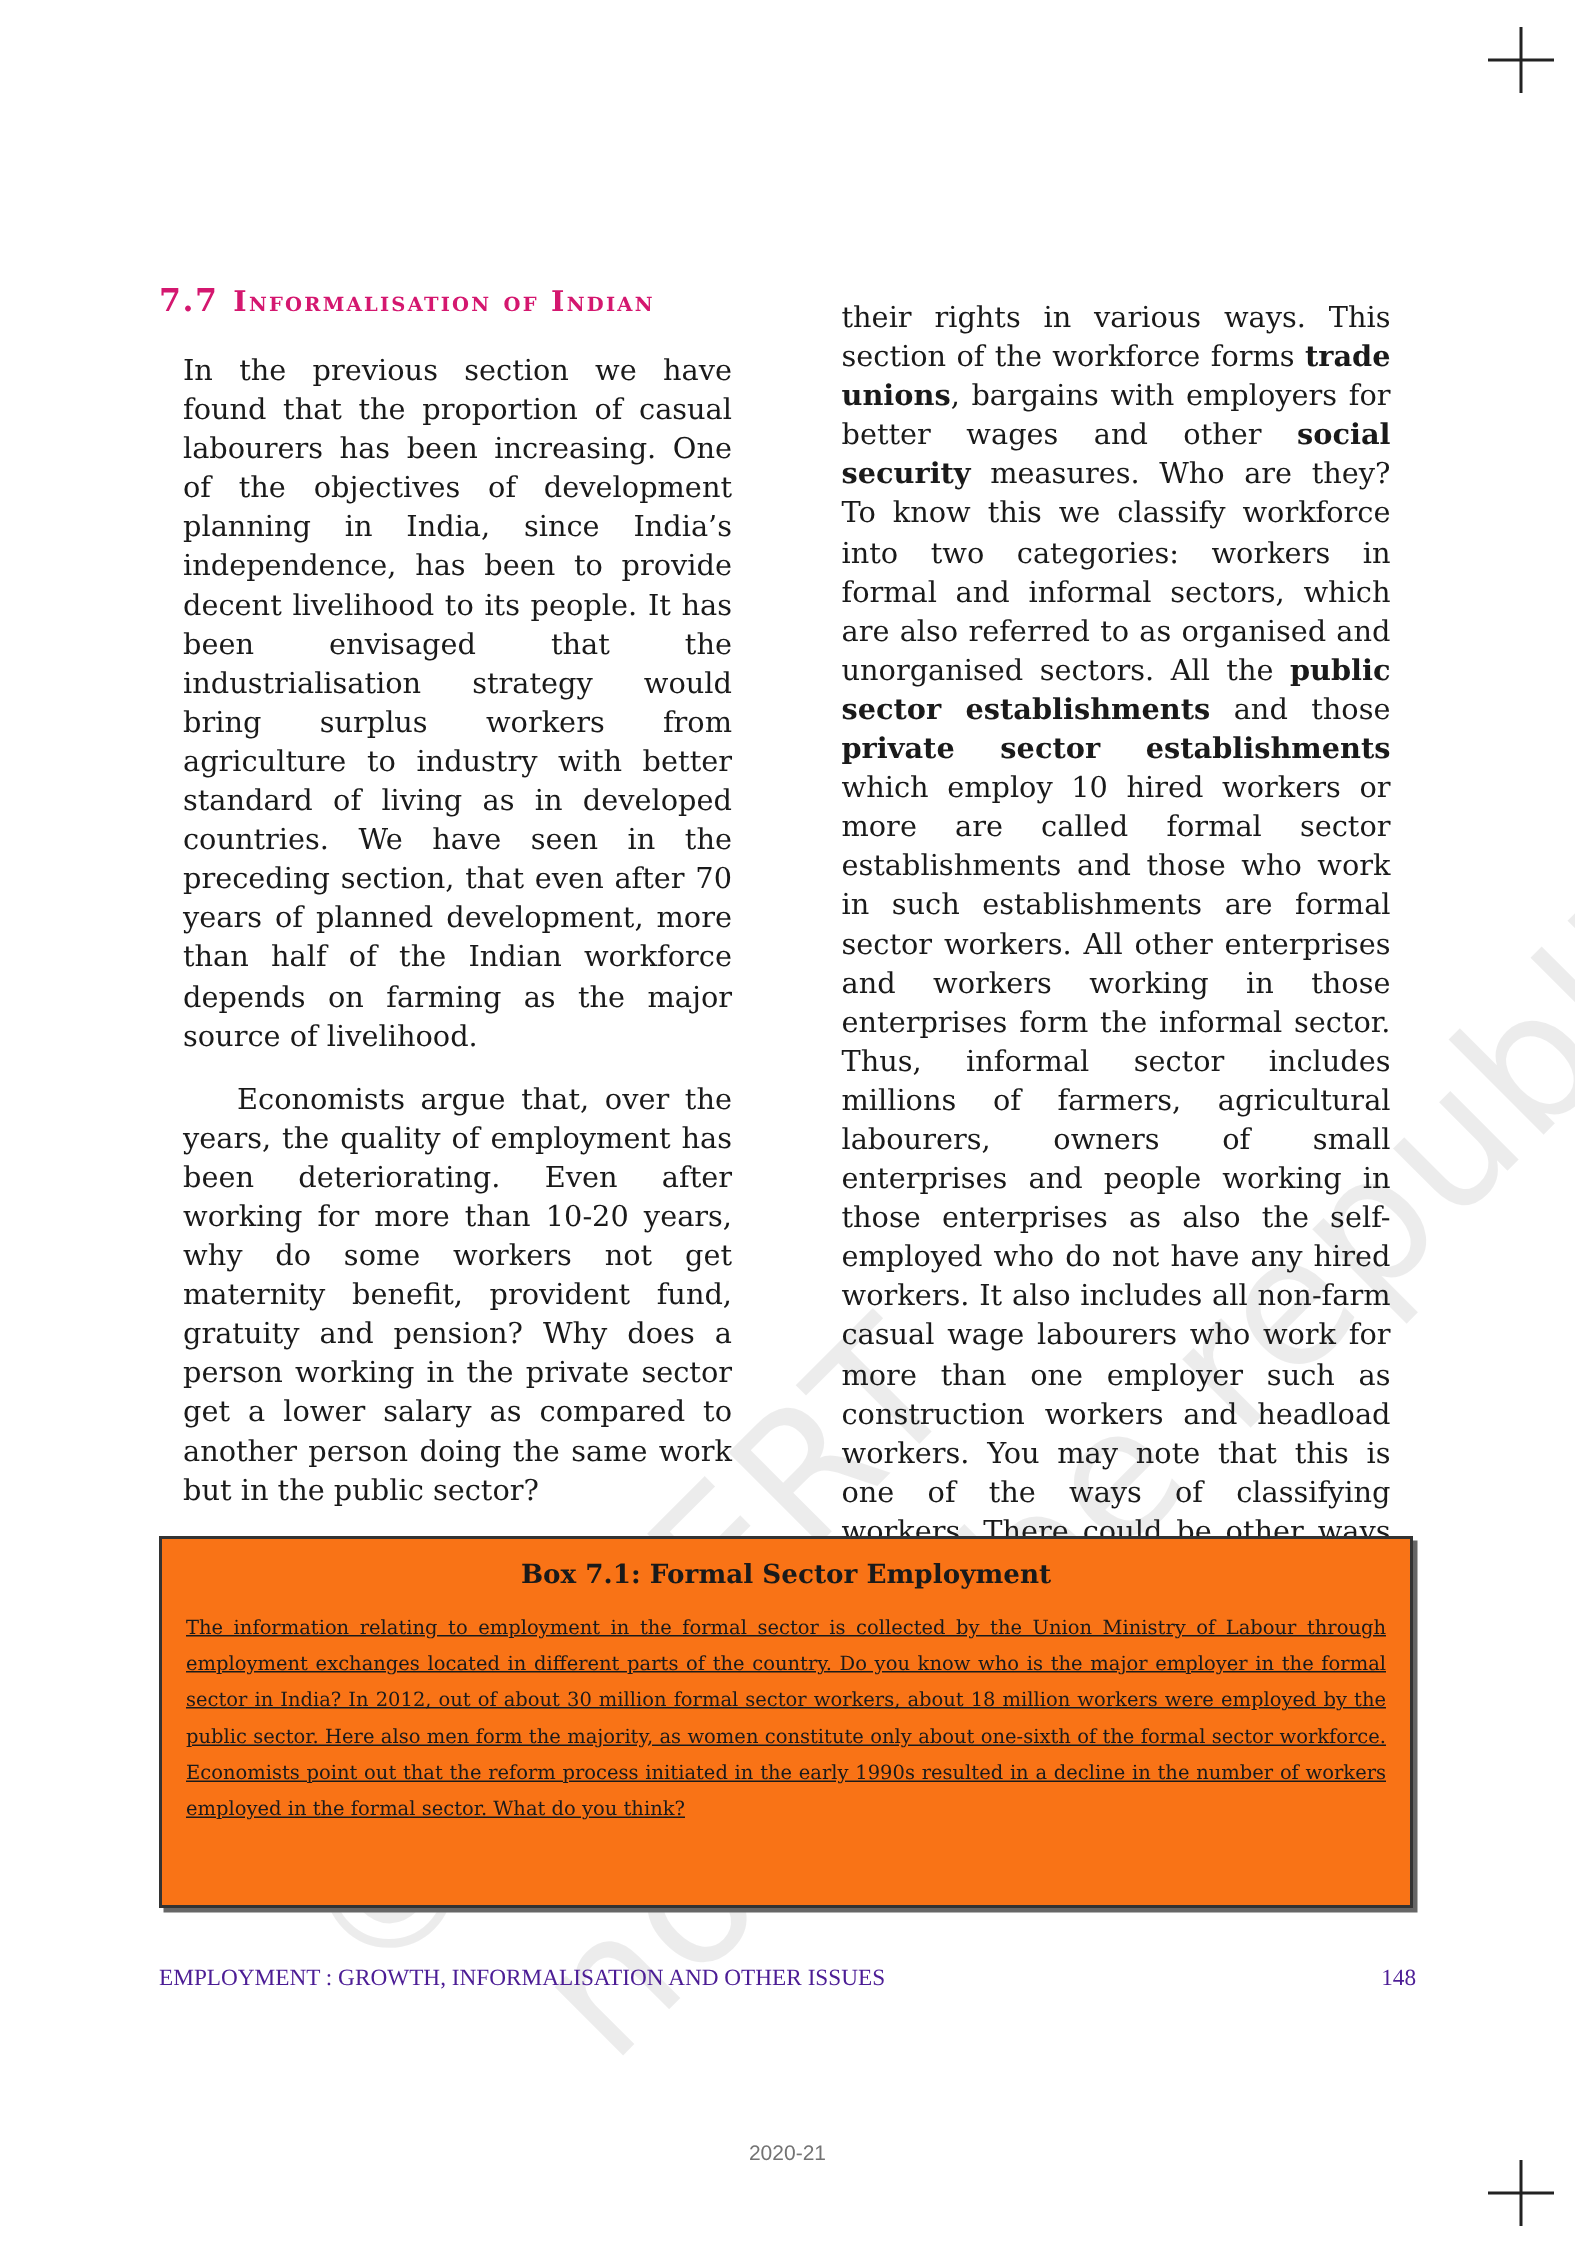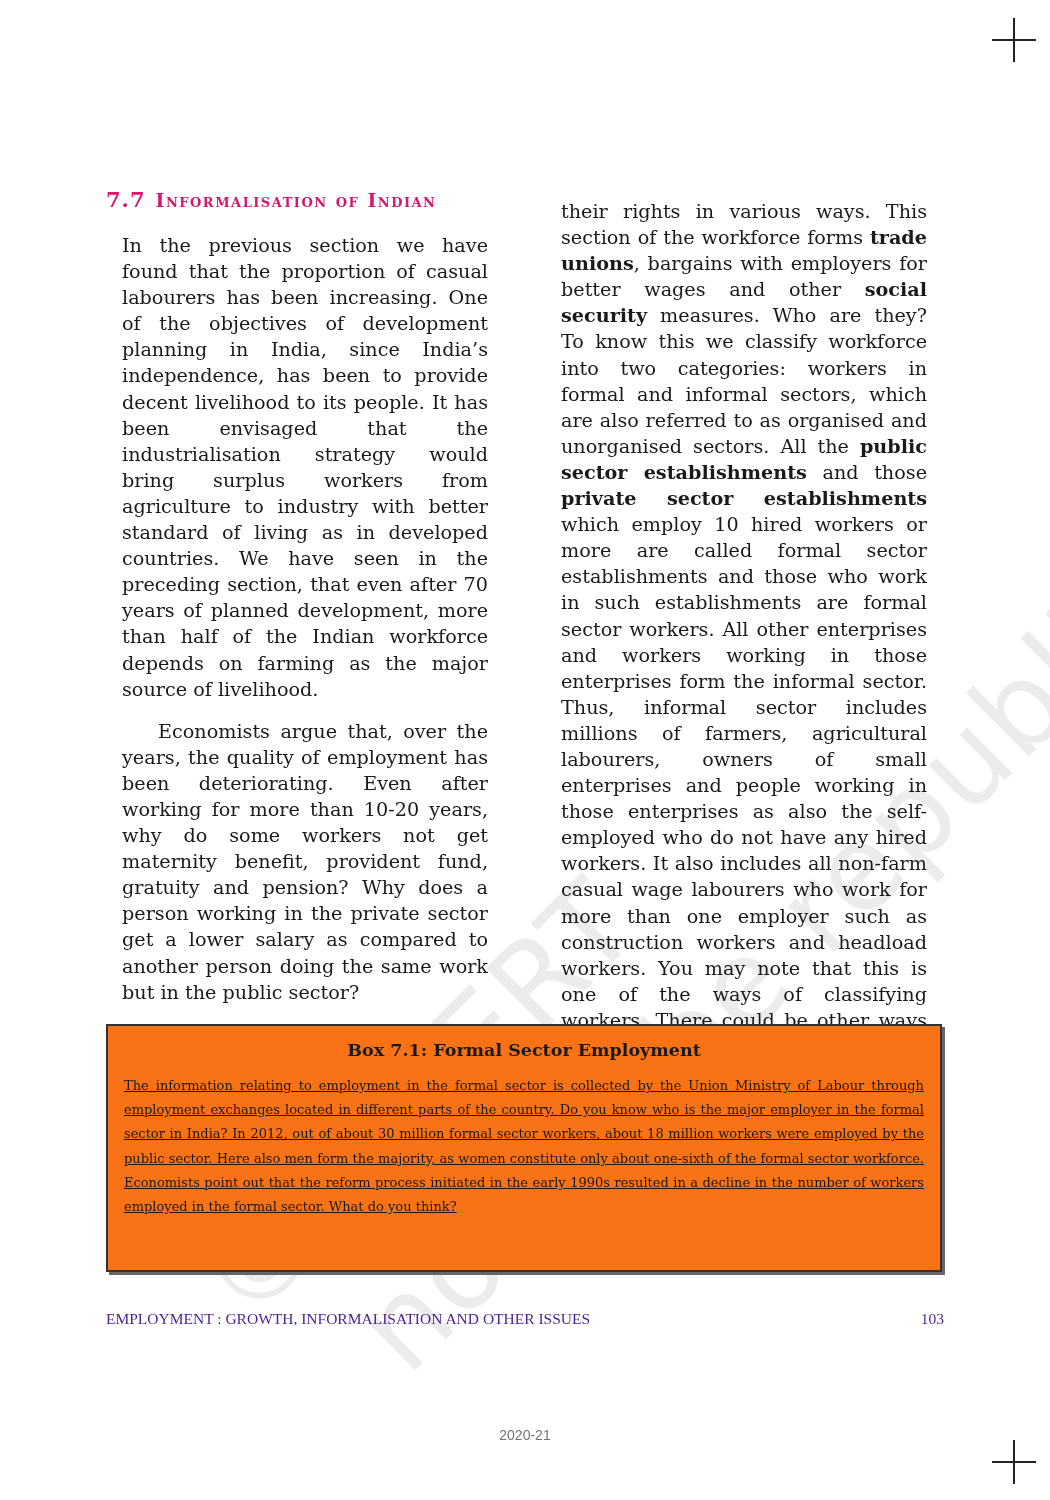--- a/index.html
+++ b/index.html
@@ -78,16 +78,16 @@
   <p><span>their rights in various ways. This section of the workforce forms </span><b>trade unions</b><span>, bargains with employers for better wages and other </span><b>social security</b><span> measures. Who are they? To know this we classify workforce into two categories: workers in formal and informal sectors, which are also referred to as organised and unorganised sectors. All the </span><b>public sector establishments</b><span> and those </span><b>private sector establishments</b><span>  which employ 10 hired workers or more are called formal sector establishments and those who work in such establishments are formal sector workers. All other enterprises and workers working in those enterprises form the informal sector. Thus, informal sector includes millions of farmers, agricultural labourers, owners of small enterprises and people working in those enterprises as also the self-employed who do not have any hired workers. It also includes all non-farm casual wage labourers who work for more than one employer such as construction workers and headload workers. You may note that this is one of the ways of classifying workers. There could be other ways of classification as well. Discuss the possible ways in the class.</span></p>
 </div>
 
 <div class="box">
   <div class="box-title">Box 7.1: Formal Sector Employment</div>
   <div class="box-body">The information relating to employment in the formal sector is collected by the Union Ministry of Labour through employment exchanges located in different parts of the country. Do you know who is the major employer in the formal sector in India? In 2012, out of about 30 million formal sector workers, about 18 million workers were employed by the public sector.  Here also men form the majority, as women constitute only about one-sixth of the formal sector workforce. Economists point out that the reform process initiated in the early 1990s resulted in a decline in the number of workers employed in the formal sector.  What do you think?</div>
 </div>
 
 <div class="footer">
   <span>EMPLOYMENT : GROWTH, INFORMALISATION AND OTHER ISSUES</span>
-  <span>103</span>
+  <span>148</span>
 </div>
 
 <div class="year">2020-21</div>
 
 </body></html>

